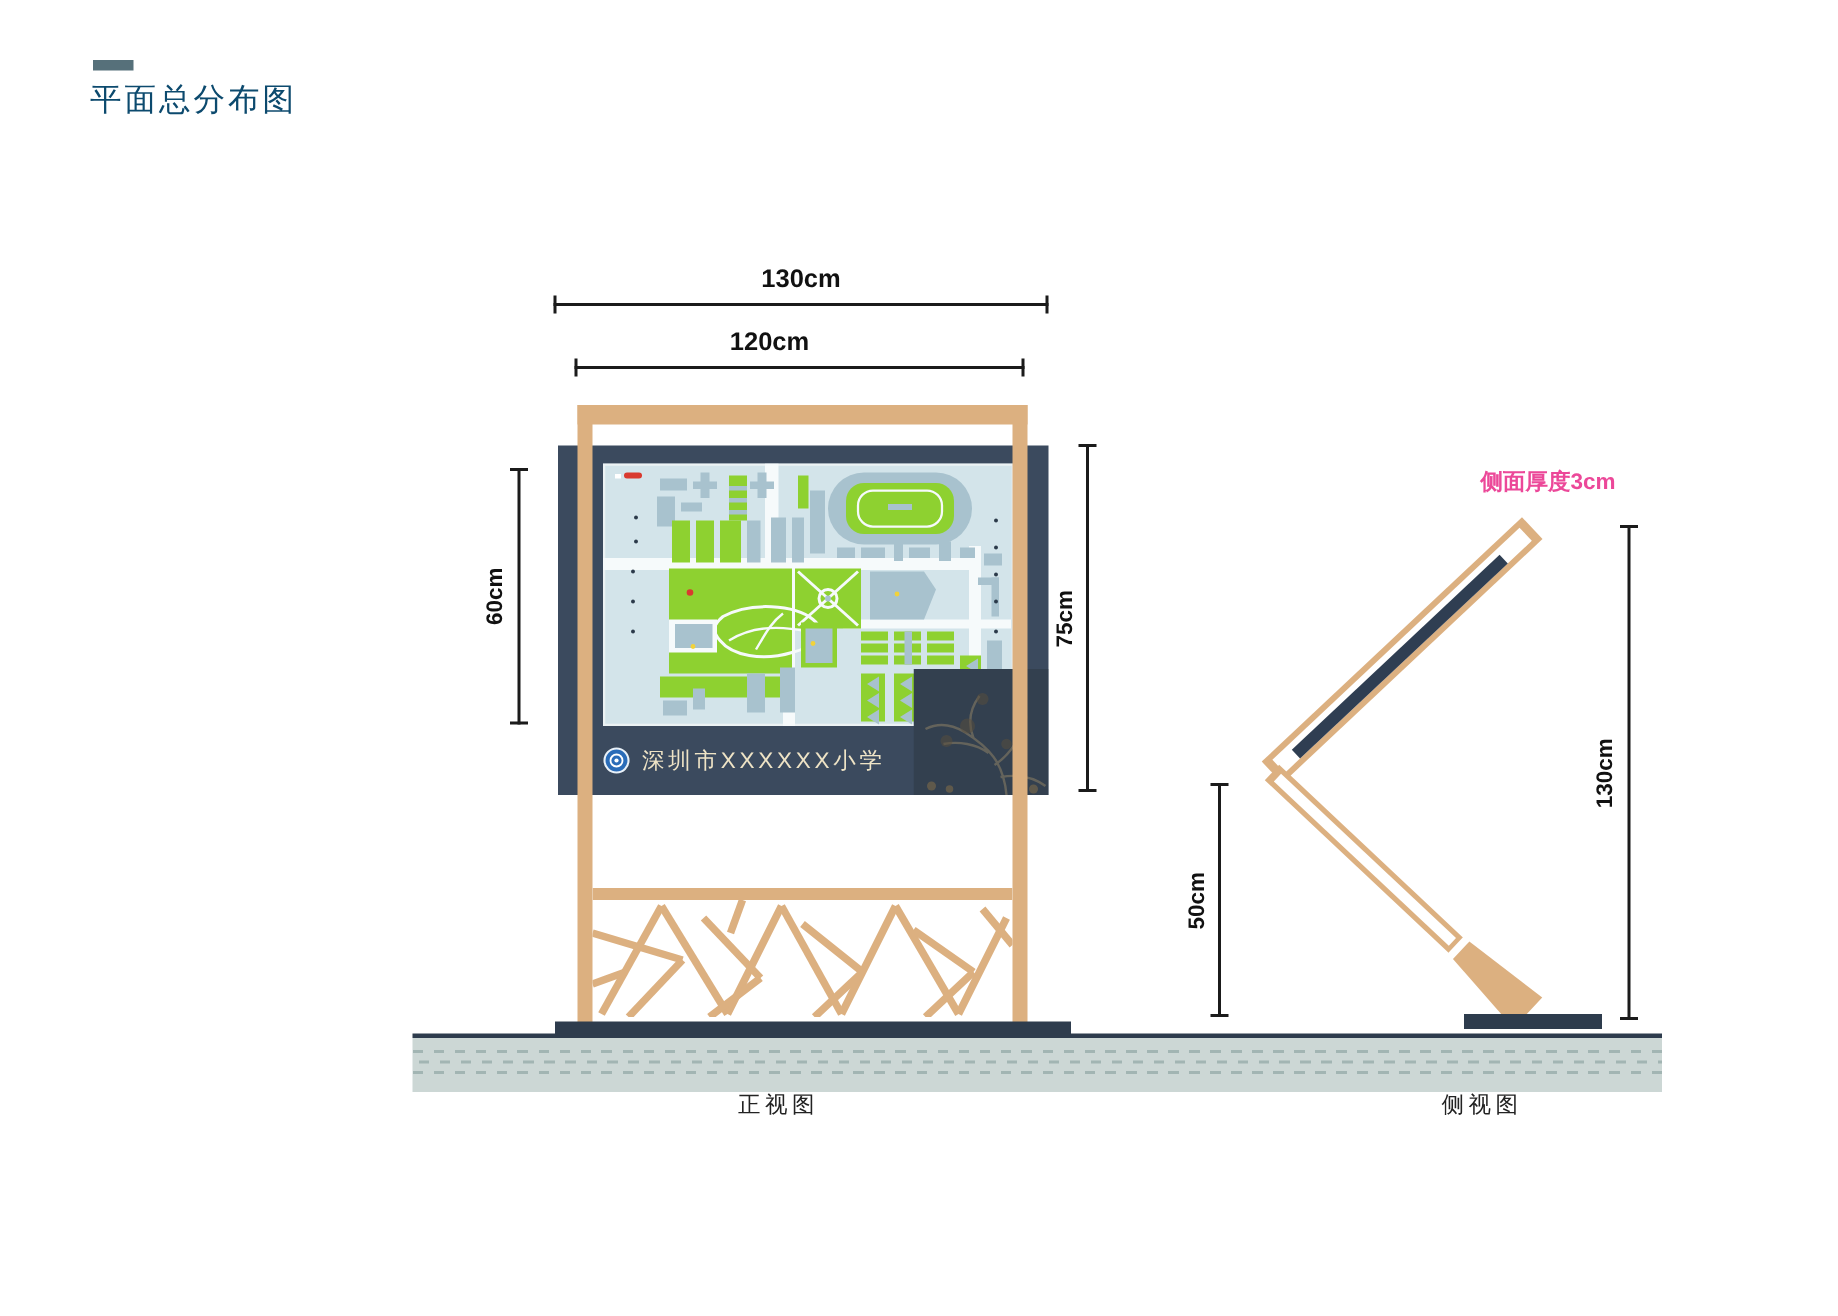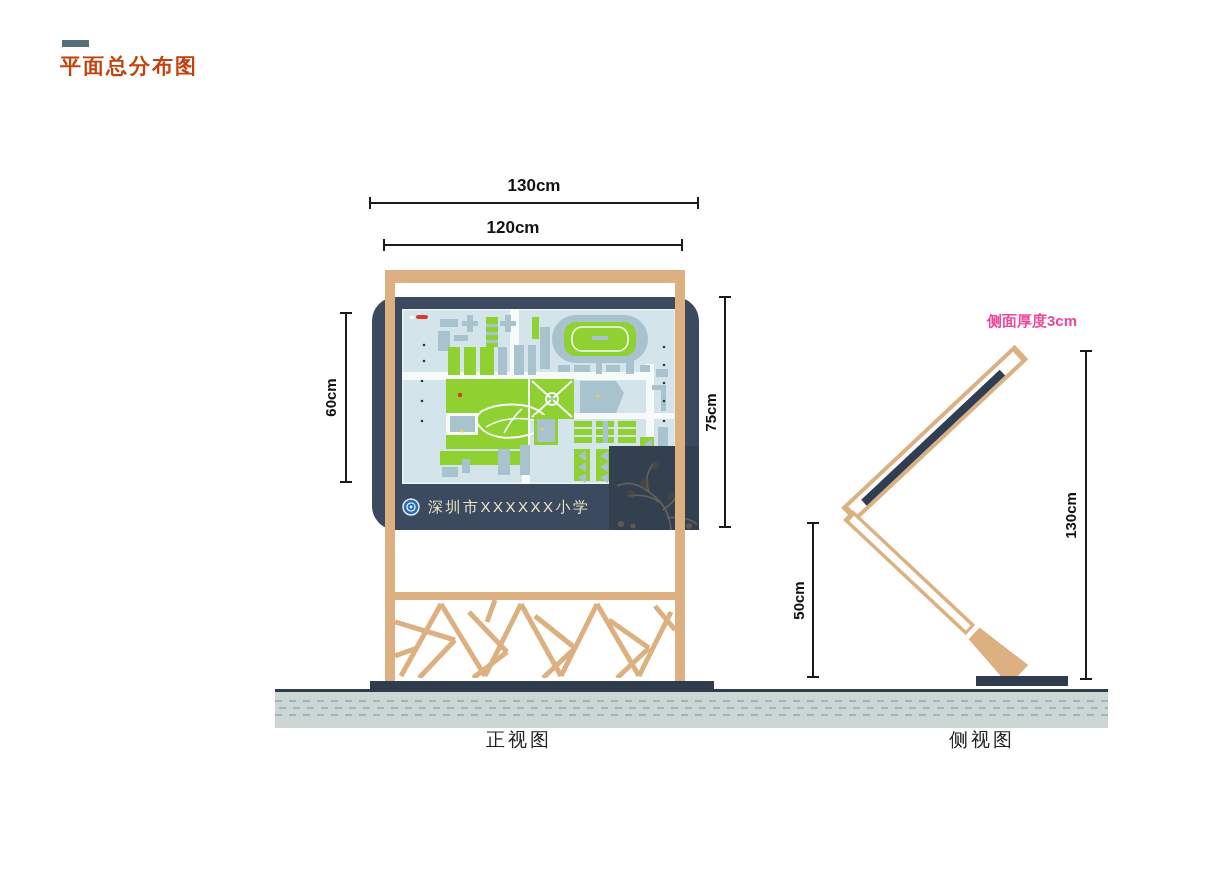--- a/index.html
+++ b/index.html
@@ -3,36 +3,36 @@
 <meta charset="utf-8">
 <style>
   html,body{margin:0;padding:0;background:#ffffff;}
   .canvas{
     position:relative;width:1225px;height:877px;background:#ffffff;overflow:hidden;
     font-family:"Liberation Sans","DejaVu Sans",sans-serif;color:#1c1c1c;
   }
   .abs{position:absolute;}
   
   .title-dash{left:62px;top:40px;width:27px;height:7px;background:#56707a;}
-  .page-title{left:60px;top:52px;font-size:21px;letter-spacing:2px;color:#c2410c;font-weight:700;}
+  .page-title{left:60px;top:52px;font-size:21px;letter-spacing:2px;color:#0c4a6e;font-weight:400;}
   
   .hline{height:2px;background:#1b1b1b;}
   .hline::before,.hline::after{content:"";position:absolute;width:2px;height:12px;background:#1b1b1b;top:-5px;}
   .hline::before{left:0;}
   .hline::after{right:0;}
   .vline{width:2px;background:#1b1b1b;}
   .vline::before,.vline::after{content:"";position:absolute;height:2px;width:12px;background:#1b1b1b;left:-5px;}
   .vline::before{top:0;}
   .vline::after{bottom:0;}
   .dim-label{font-size:17px;font-weight:600;text-align:center;color:#111;}
   .dim-label-v{font-size:15px;font-weight:600;text-align:center;color:#111;transform:rotate(-90deg);}
   .note-label{font-size:15px;font-weight:600;color:#ec4899;}
-  .caption{font-size:19px;letter-spacing:3px;color:#222;text-align:center;}
-  
-  .panel{left:372px;top:297px;width:327px;height:233px;background:#3b4a5e;border-radius:24px;}
+  .caption{font-size:15px;letter-spacing:3px;color:#222;text-align:center;}
+  
+  .panel{left:372px;top:297px;width:327px;height:233px;background:#3b4a5e;}
   .wood{background:#dcb080;}
   .frame-top{left:385px;top:270px;width:300px;height:13px;}
   .post-left{left:385px;top:270px;width:10px;height:413px;}
   .post-right{left:675px;top:270px;width:10px;height:413px;}
   .base-plate{left:370px;top:681px;width:344px;height:9px;background:#2e3c4d;}
   .school-row{left:30px;top:200px;height:20px;display:flex;align-items:center;gap:8px;}
   .school-name{font-size:15px;letter-spacing:2.5px;color:#efe4c6;font-weight:500;white-space:nowrap;}
   
   .ground-line{left:275px;top:689px;width:833px;height:3px;background:#2e3c4d;}
   .ground-band{

